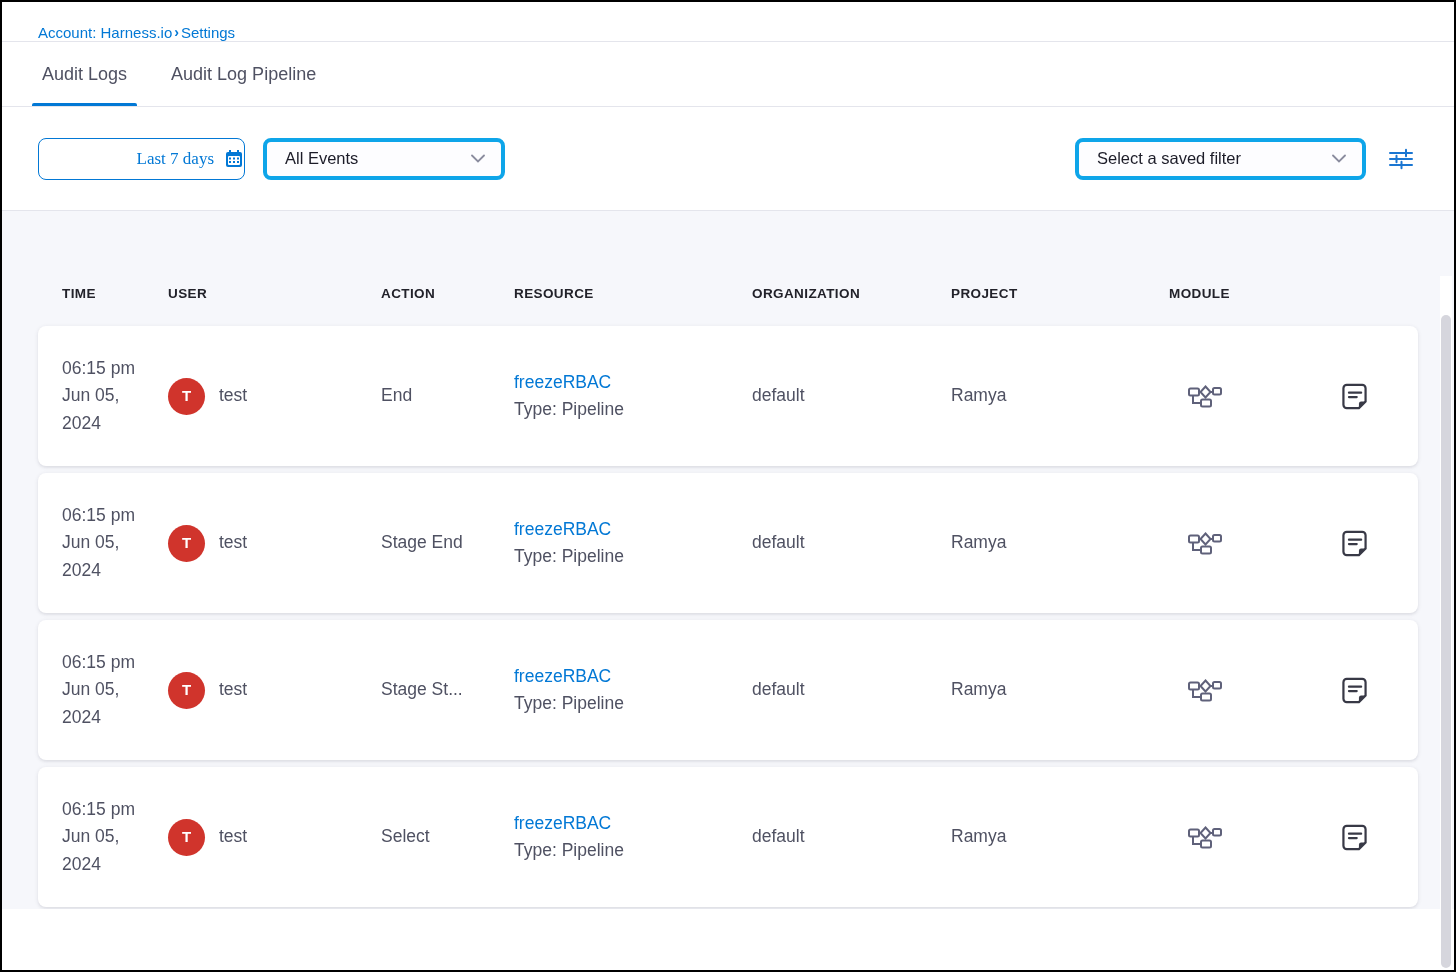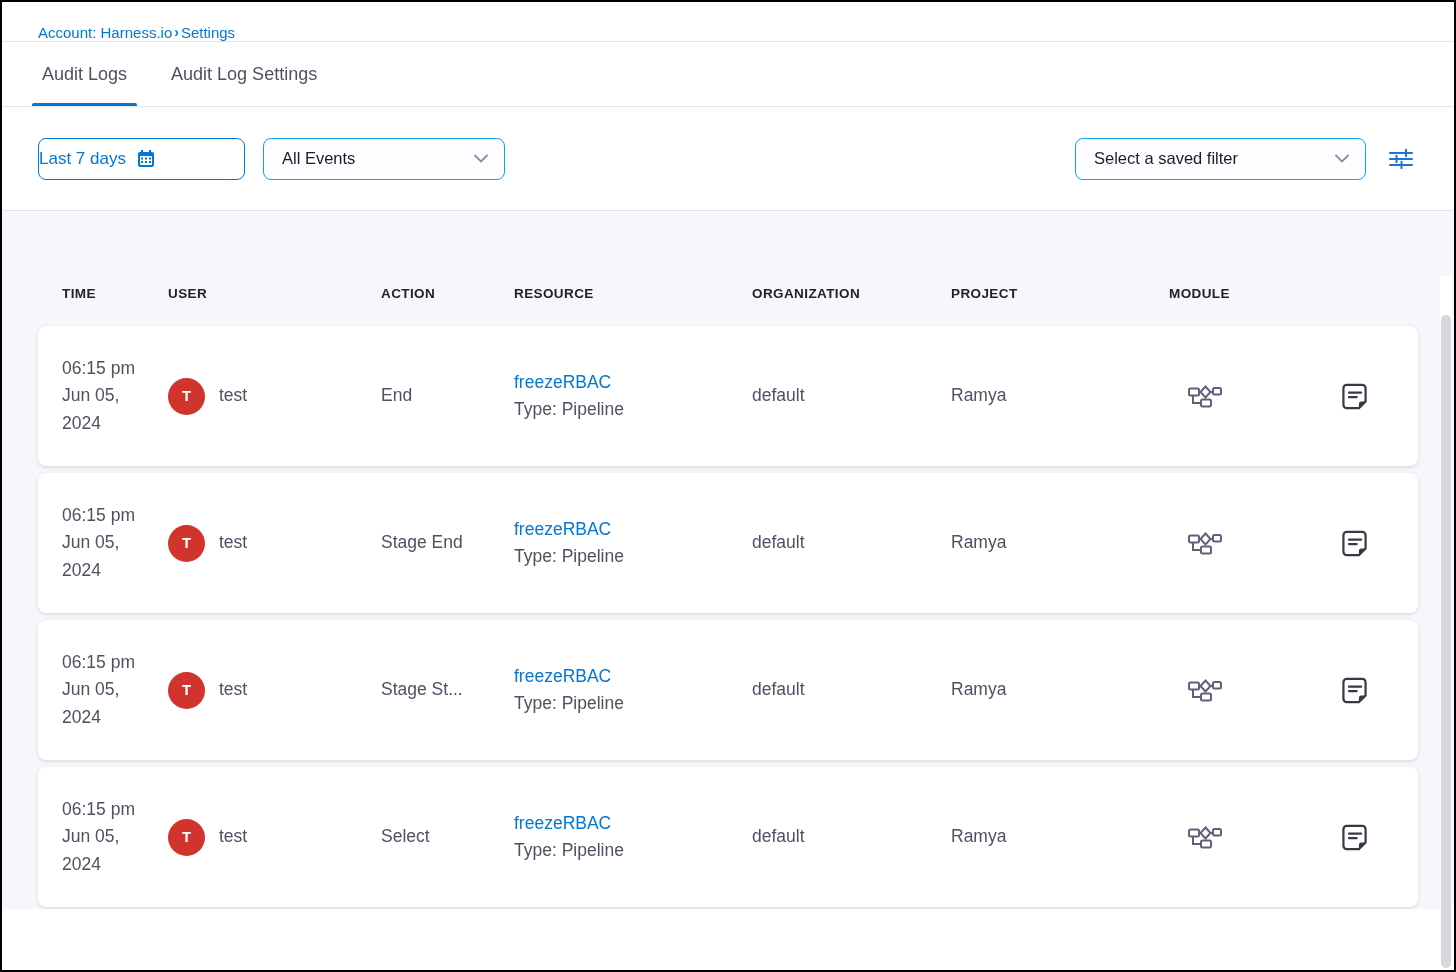--- a/index.html
+++ b/index.html
@@ -20,27 +20,27 @@
   .page-title { font-size:25px; font-weight:700; color:#16161c; margin-top:14px; padding-bottom:16px; letter-spacing:.2px; }
   .divider { height:1px; background:#e4e5ec; width:100%; }
   
   .tabs { display:flex; gap:36px; padding:0 36px; background:#fff; height:64px; align-items:center; position:relative; }
   .tab { font-size:18px; color:#4f5162; cursor:pointer; height:100%; display:flex; align-items:center; position:relative; padding:0 4px;text-align:right; }
   .tab.active::after { content:""; position:absolute; left:-6px; right:-6px; bottom:0; height:3px; background:#0278d5; border-radius:2px 2px 0 0; }
   
   .filterbar { height:103px; display:flex; align-items:center; padding:0 36px; background:#fff; justify-content:space-between; }
   .filter-left, .filter-right { display:flex; align-items:center; gap:18px; }
   .daterange-btn {
-    display:flex; align-items:center; gap:10px; justify-content:flex-start;
+    display:flex; align-items:center; gap:10px; justify-content:flex-end;
     min-width:207px; height:42px; border:1.5px solid #0278d5; border-radius:8px;
-    background:#fff; color:#0278d5; font-size:17px; cursor:pointer; font-family:Liberation Sans, sans-serif;
+    background:#fff; color:#0278d5; font-size:17px; cursor:pointer; font-family:Liberation Serif, serif;
   }
   .select-box {
     display:flex; align-items:center; justify-content:space-between;
-    height:42px; border:1px solid #0ea5e9; border-radius:8px; background:#fdfdff;
+    height:42px; border:4px solid #0ea5e9; border-radius:8px; background:#fdfdff;
     font-size:16.5px; color:#1c1c28; padding:0 16px 0 18px; cursor:pointer;
   }
   .select-events { width:242px; }
   .select-saved { width:291px; }
   .chev { width:14px; height:9px; margin-left:14px; flex:none; }
   .sliders-btn { background:none; border:none; cursor:pointer; padding:4px; display:flex; }
   
   .table-area { background:#f6f7fb; height:698px; padding-top:59px; overflow:hidden; }
   .grid-cols { display:grid; grid-template-columns:106px 213px 133px 238px 199px 218px 122px 1fr; align-items:center; }
   .thead { margin:16px 36px 25px 36px; padding-left:24px; }
@@ -70,21 +70,21 @@
   <div class="breadcrumb">
     <a>Account: Harness.io</a>
     <span class="crumb-sep">›</span>
     <a>Settings</a>
   </div>
 </div>
 <div class="divider"></div>
 
 <div class="tabs">
   <div class="tab active">Audit Logs</div>
-  <div class="tab">Audit Log Settings</div>
+  <div class="tab">Audit Log Pipeline</div>
 </div>
 <div class="divider"></div>
 
 <div class="filterbar">
   <div class="filter-left">
     <button class="daterange-btn">
       <span>Last 7 days</span>
       <span style="display:flex;">
         <svg width="20" height="20" viewBox="0 0 20 20">
             <path fill="#0278d5" d="M5 1h2v3H5zM13 1h2v3h-2z"></path>

